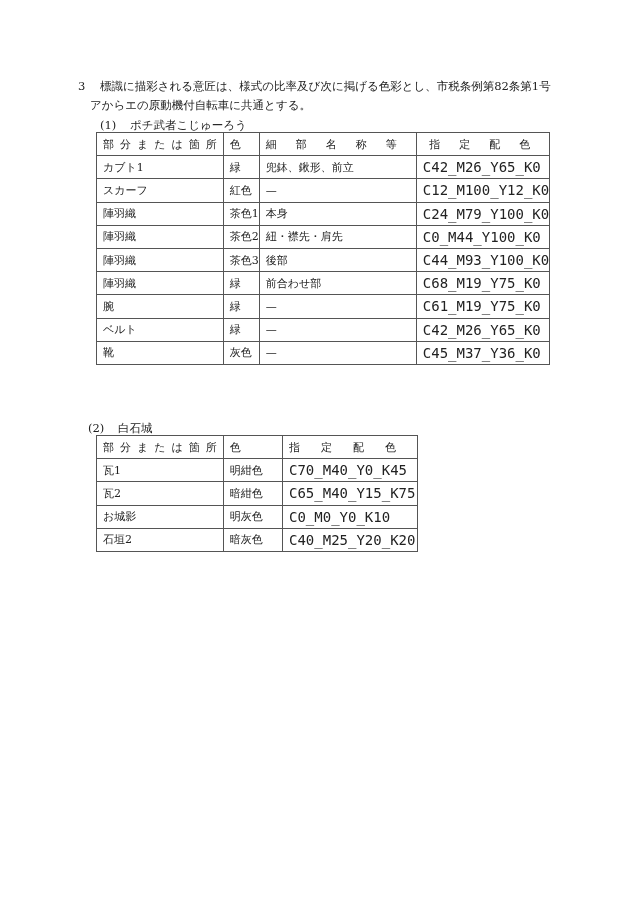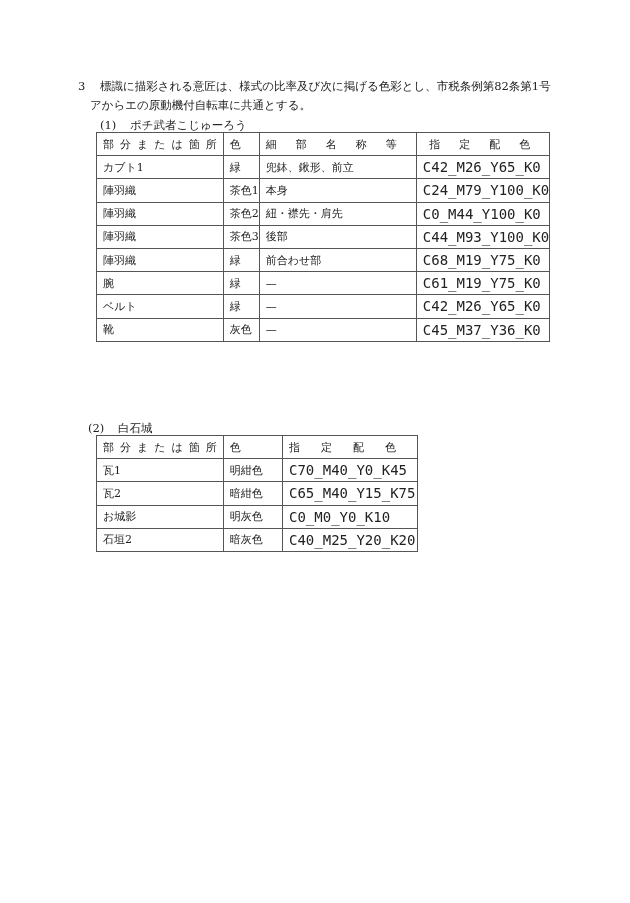--- a/index.html
+++ b/index.html
@@ -45,20 +45,26 @@
     <td class="spaced">部分または箇所</td>
     <td>色</td>
     <td class="spaced2">細部名称等</td>
     <td class="spaced2">指定配色</td>
   </tr>
   <tr>
         <td>カブト1</td>
         <td>緑</td>
         <td>兜鉢、鍬形、前立</td>
         <td class="code">C42_M26_Y65_K0</td>
+      </tr>
+  <tr>
+        <td>スカーフ</td>
+        <td>紅色</td>
+        <td>—</td>
+        <td class="code">C12_M100_Y12_K0</td>
       </tr>
   <tr>
         <td>陣羽織</td>
         <td>茶色1</td>
         <td>本身</td>
         <td class="code">C24_M79_Y100_K0</td>
       </tr>
   <tr>
         <td>陣羽織</td>
         <td>茶色2</td>

